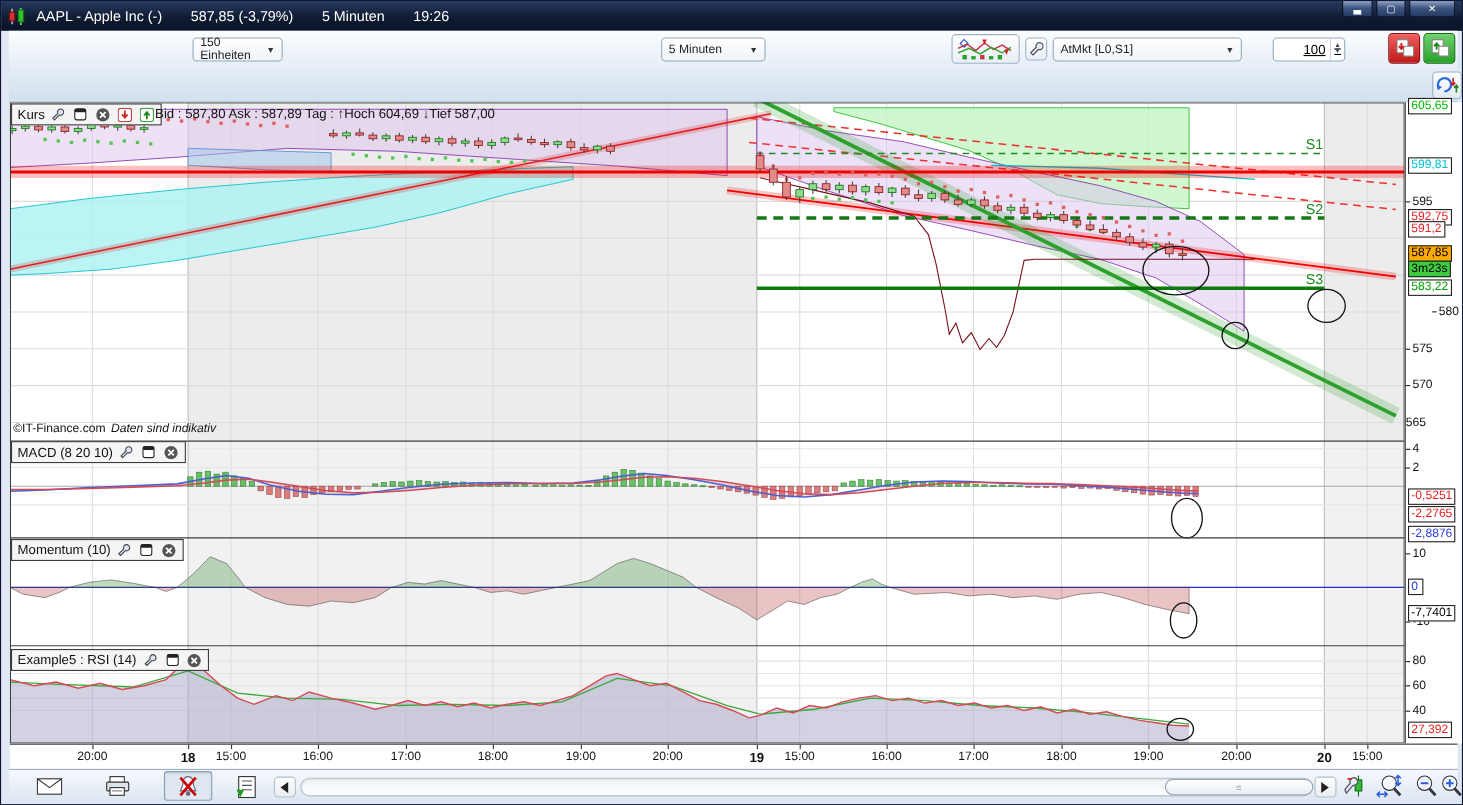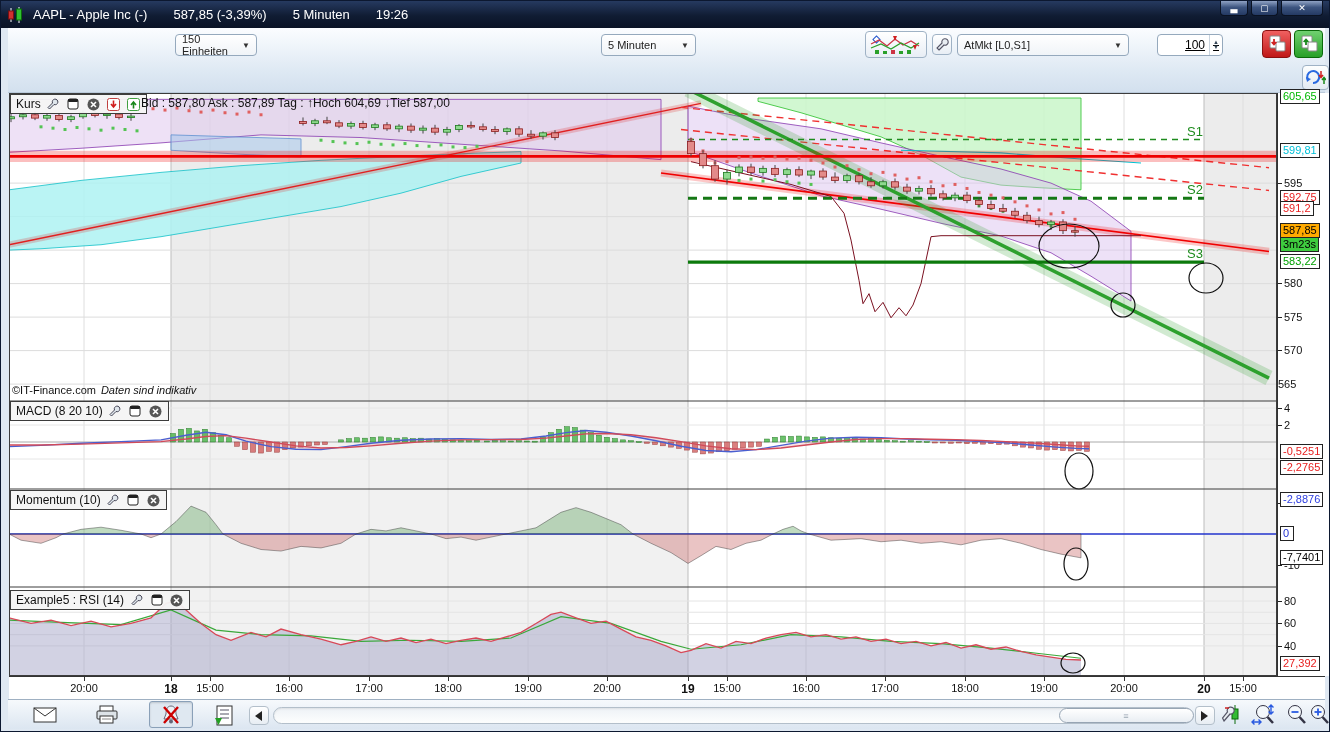--- a/index.html
+++ b/index.html
@@ -74,21 +74,21 @@
 
   <div id="titlebar">
     <svg width="18" height="16" style="margin-left:6px">
       <line x1="4" y1="1" x2="4" y2="15" stroke="#fff" stroke-width="1"></line>
       <rect x="1.5" y="4" width="5" height="8" fill="#d03030" stroke="#7a1010"></rect>
       <line x1="12" y1="0" x2="12" y2="16" stroke="#fff" stroke-width="1"></line>
       <rect x="9.5" y="2" width="5" height="11" fill="#30c030" stroke="#0a6a0a"></rect>
     </svg>
     <div class="tb-text">
       <span>AAPL - Apple Inc (-)</span>
-      <span>587,85 (-3,39%)</span>
+      <span>587,85 (-3,79%)</span>
       <span>5 Minuten</span>
       <span>19:26</span>
     </div>
     <div id="winbtns">
       <div class="wbtn" style="width:28px">▃</div>
       <div class="wbtn" style="width:27px">▢</div>
       <div class="wbtn" style="width:42px">✕</div>
     </div>
   </div>
 
@@ -675,21 +675,21 @@
 
   <div id="copyright">
     <span>©IT-Finance.com</span><span class="note">Daten sind indikativ</span>
   </div>
 
   <div id="rightaxis">
       <div class="rtick" style="top: 90px;">
         <span class="dash"></span>
         <span>595</span>
       </div>
-      <div class="rtick" style="top: 190px;">
+      <div class="rtick" style="top: 190px; padding-left: 24px;">
         <span class="dash"></span>
         <span>580</span>
       </div>
       <div class="rtick" style="top: 224px;">
         <span class="dash"></span>
         <span>575</span>
       </div>
       <div class="rtick" style="top: 257px;">
         <span class="dash"></span>
         <span>570</span>
@@ -727,21 +727,21 @@
         <span>40</span>
       </div>
       <div class="vbox" style="top: 4px; color: rgb(0, 184, 0);">605,65</div>
       <div class="vbox" style="top: 58px; color: rgb(0, 192, 216);">599,81</div>
       <div class="vbox" style="top: 105px; color: rgb(232, 32, 32);">592,75</div>
       <div class="vbox" style="top: 116px; color: rgb(232, 32, 32);">591,2</div>
       <div class="vbox" style="top: 138px; color: rgb(0, 0, 0); background: rgb(255, 170, 0);">587,85</div>
       <div class="vbox" style="top: 152px; color: rgb(0, 0, 0); background: rgb(62, 204, 62);">3m23s</div>
       <div class="vbox" style="top: 169px; color: rgb(0, 160, 0);">583,22</div>
       <div class="vbox" style="top: 359px; color: rgb(232, 32, 32);">-0,5251</div>
-      <div class="vbox" style="top: 407px; color: rgb(48, 64, 224);">-2,8876</div>
+      <div class="vbox" style="top: 393px; color: rgb(48, 64, 224);">-2,8876</div>
       <div class="vbox" style="top: 375px; color: rgb(232, 32, 32);">-2,2765</div>
       <div class="vbox" style="top: 441px; color: rgb(32, 48, 208); width: 14px;">0</div>
       <div class="vbox" style="top: 465px; color: rgb(0, 0, 0);">-7,7401</div>
       <div class="vbox" style="top: 571px; color: rgb(232, 32, 32);">27,392</div>
     </div>
   <div id="timeaxis">
       <div class="ttick" style="left: 75px;"></div>
       <div class="tlab" style="left: 75px;">20:00</div>
       <div class="ttick" style="left: 162px;"></div>
       <div class="tlab bold" style="left: 162px;">18</div>

